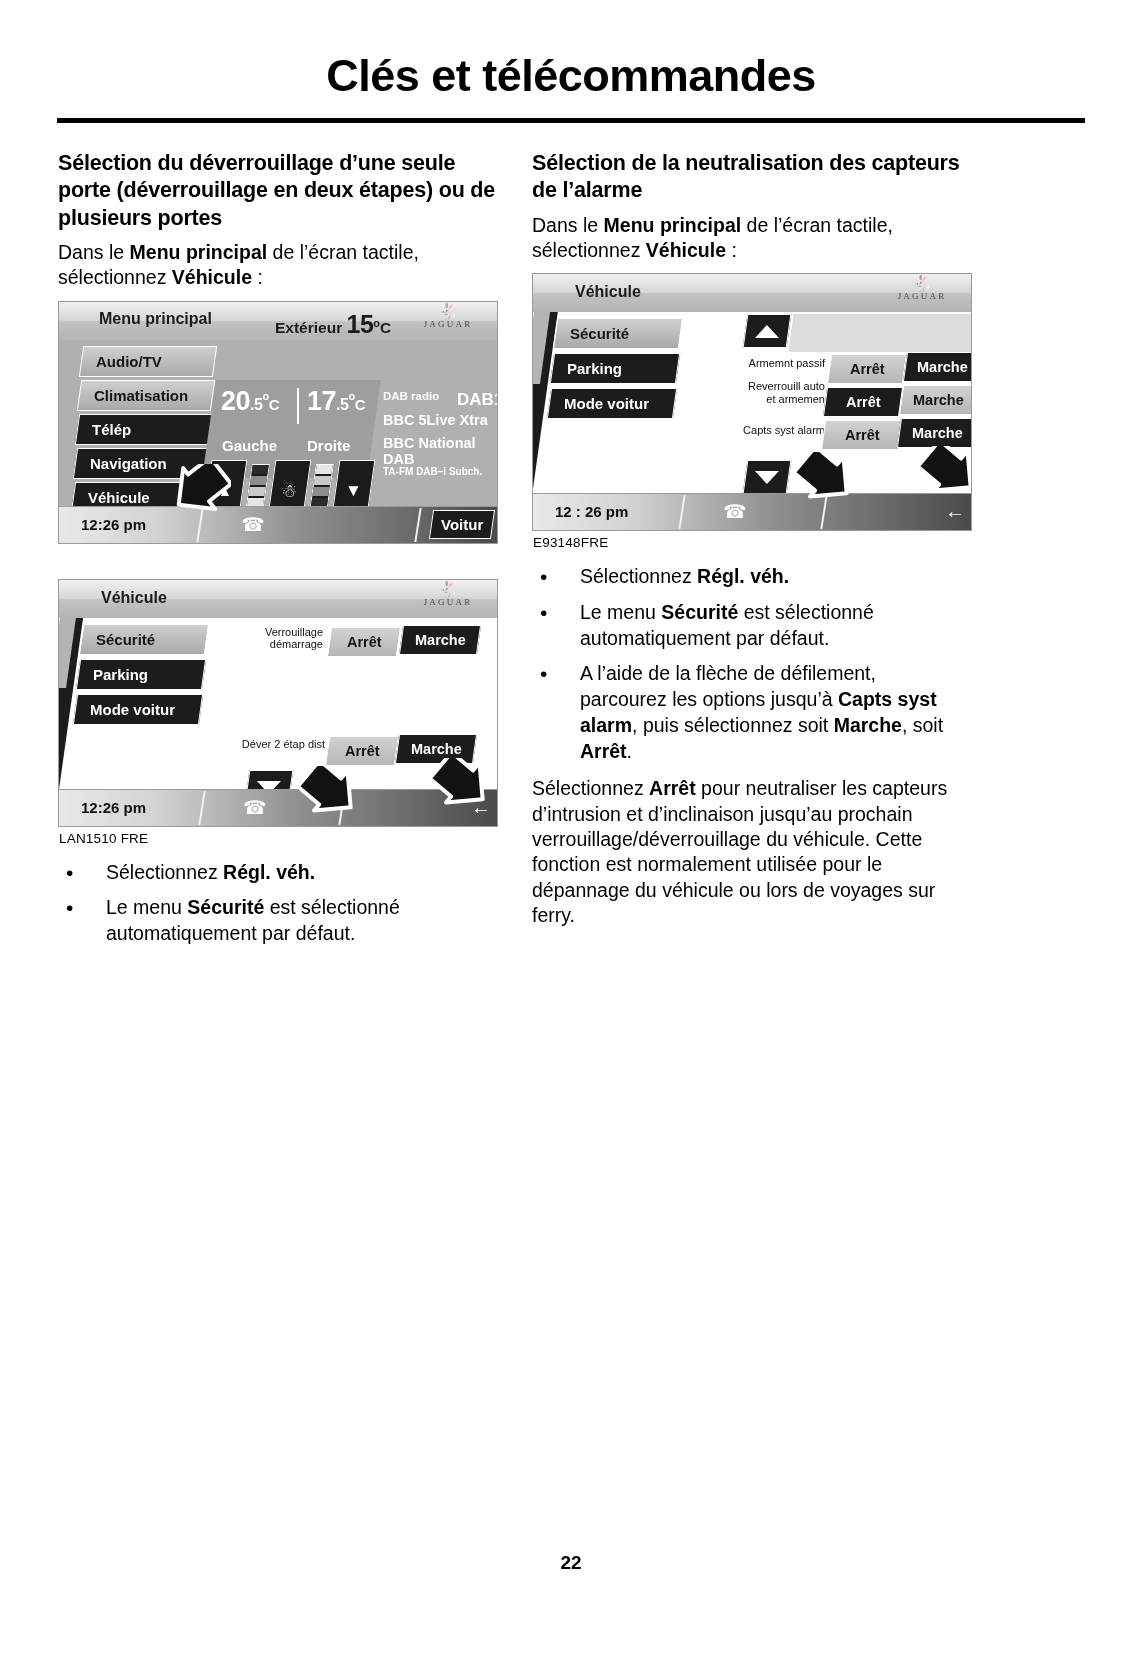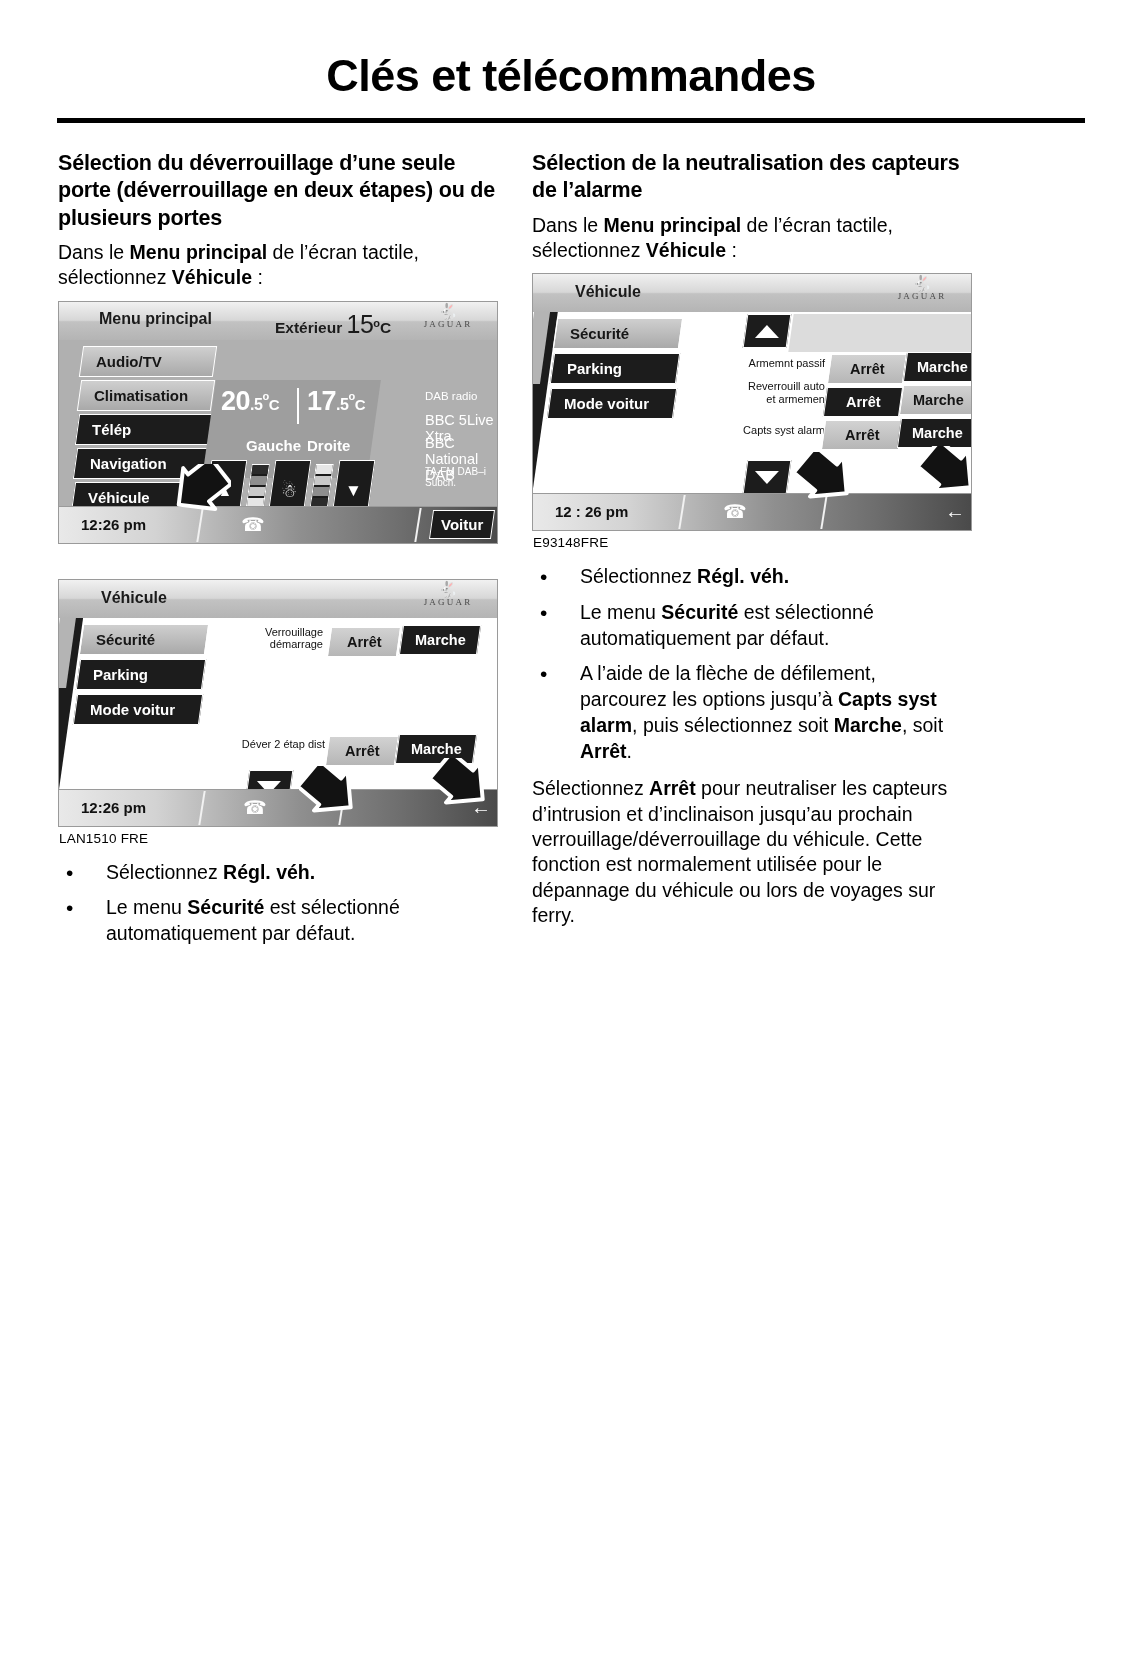--- a/index.html
+++ b/index.html
@@ -146,21 +146,21 @@
   .scr-ext {
     position: absolute;
     left: 216px;
     top: 8px;
     font-size: 15.5px;
     font-weight: bold;
     color: #1b1b1b;
   }
   .scr-ext .big {
     font-size: 25px;
-    font-weight: normal;
+    font-weight: bold;
     letter-spacing: -0.5px;
   }
   .scr-ext .deg {
     font-size: 11px;
     vertical-align: super;
   }
 
   
   .jag {
     position: absolute;
@@ -354,22 +354,21 @@
   .temp .deg { font-size: 11px; vertical-align: super; }
   .gd {
     position: absolute;
     color: #ffffff;
     font-weight: bold;
     font-size: 15px;
   }
   .radio-txt {
     position: absolute;
     color: #ffffff;
-    font-weight: normal;
-    margin-left: 42px;
+    font-weight: bold;
   }
   .seat {
     position: absolute;
     background: #1b1b1b;
     transform: skewX(-8deg);
     border: 1.5px solid #ffffff;
     box-sizing: border-box;
     display: flex;
     align-items: center;
     justify-content: center;
@@ -430,21 +429,21 @@
             <span>Navigation</span>
           </div>
         <div class="mbtn dark" style="left:14px;  top:142px; width:134px; height:31px;">
             <span>Véhicule</span>
           </div>
 
         <div class="climate" style="left:150px; top:40px; width:165px; height:98px;"></div>
         <div class="temp" style="left:162px; top:46px;"><span>20</span><span class="frac">.5</span><span class="deg">o</span><span style="font-size:15px;">C</span></div>
         <div class="temp" style="left:248px; top:46px;"><span>17</span><span class="frac">.5</span><span class="deg">o</span><span style="font-size:15px;">C</span></div>
         <div style="position:absolute;left:238px;top:48px;width:2px;height:36px;background:#fff;"></div>
-        <div class="gd" style="left:163px; top:97px;margin-left:24px;">Gauche</div>
+        <div class="gd" style="left:163px; top:97px;">Gauche</div>
         <div class="gd" style="left:248px; top:97px;">Droite</div>
 
         <div class="seat" style="left:148px; top:120px; width:36px; height:62px;">
             <span style="transform:skewX(8deg);color:#fff;font-size:14px;">▲<br></span>
           </div>
         <div class="bars" style="left:189px; top:124px; width:18px; height:55px;background:#1b1b1b;">
           <i style="background:#2b2b2b;"></i>
             <i style="background:#8e8e8e;"></i>
             <i style="background:#c9c9c9;"></i>
             <i style="background:#e6e6e6;"></i>
@@ -656,13 +655,14 @@
 
     <ul class="bullets">
       <li><span>Sélectionnez </span><b>Régl. véh.</b></li>
       <li><span>Le menu </span><b>Sécurité</b><span> est sélectionné automatiquement par défaut.</span></li>
       <li><span>A l’aide de la flèche de défilement, parcourez les options jusqu’à </span><b>Capts syst alarm</b><span>, puis sélectionnez soit </span><b>Marche</b><span>, soit </span><b>Arrêt</b><span>.</span></li>
     </ul>
 
     <p class="body" style="margin-top:12px;"><span>Sélectionnez </span><b>Arrêt</b><span> pour neutraliser les capteurs d’intrusion et d’inclinaison jusqu’au prochain verrouillage/déverrouillage du véhicule. Cette fonction est normalement utilisée pour le dépannage du véhicule ou lors de voyages sur ferry.</span></p>
   </div>
 
+  <div class="page-number">22</div>
 </div>
 
 </body></html>

